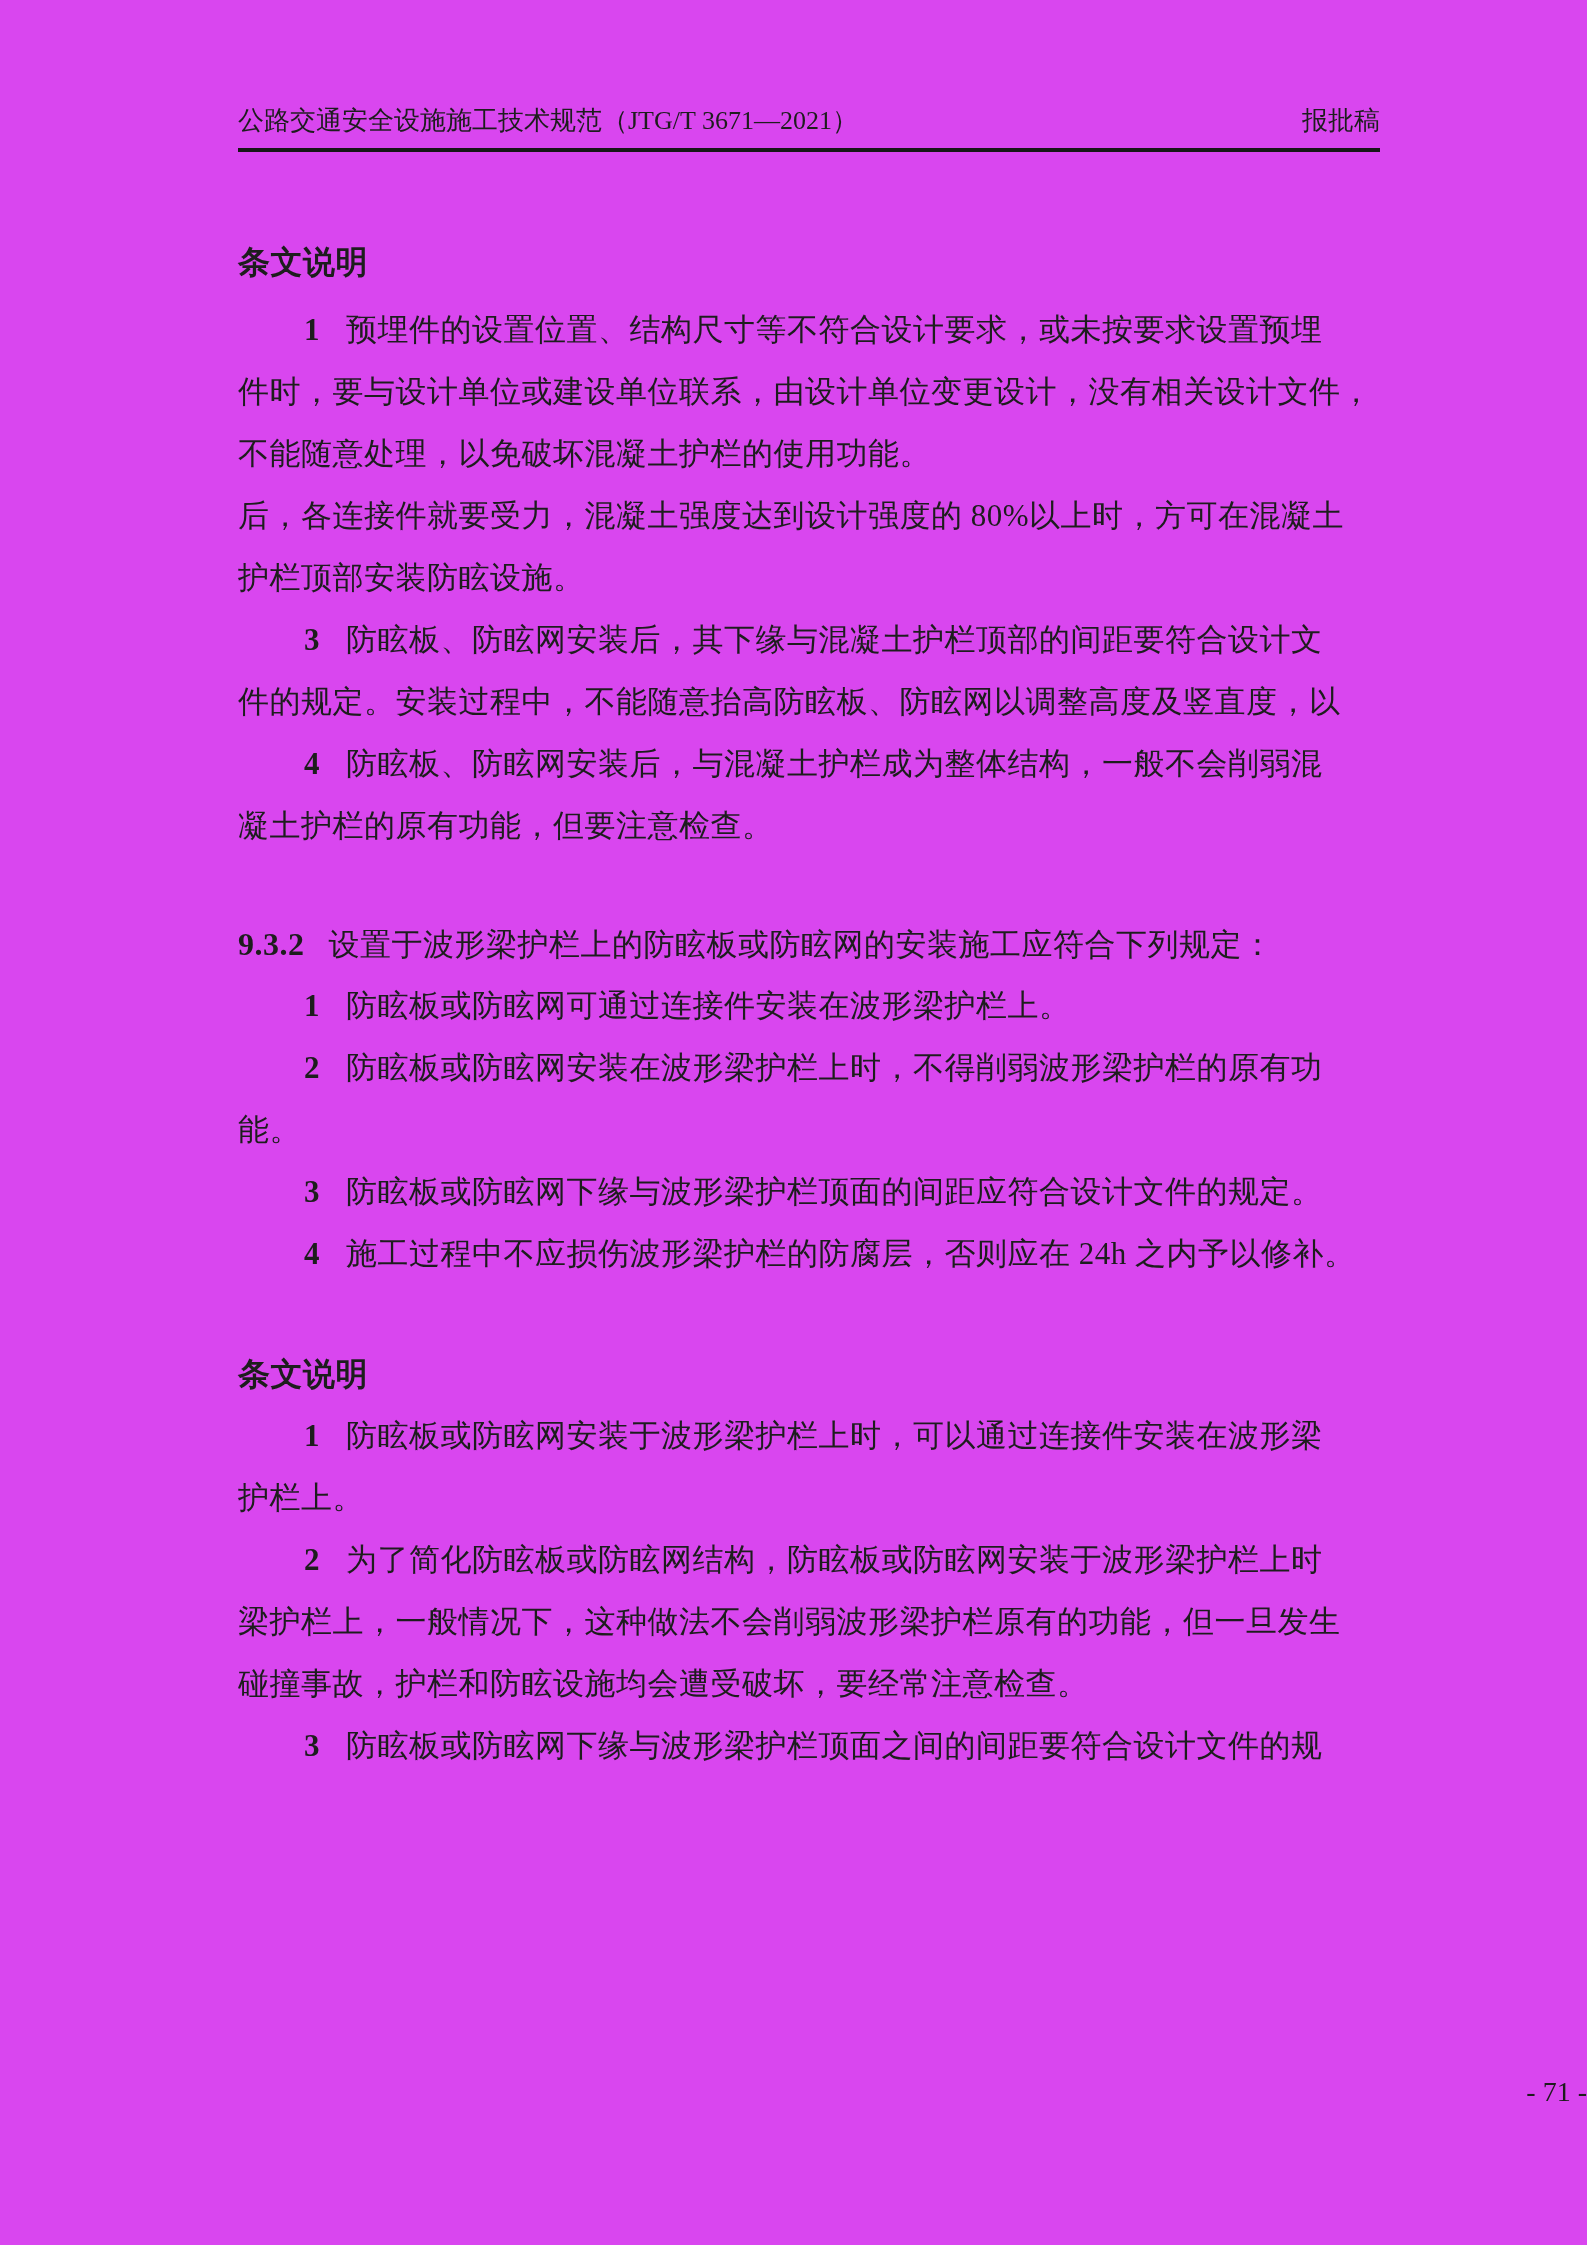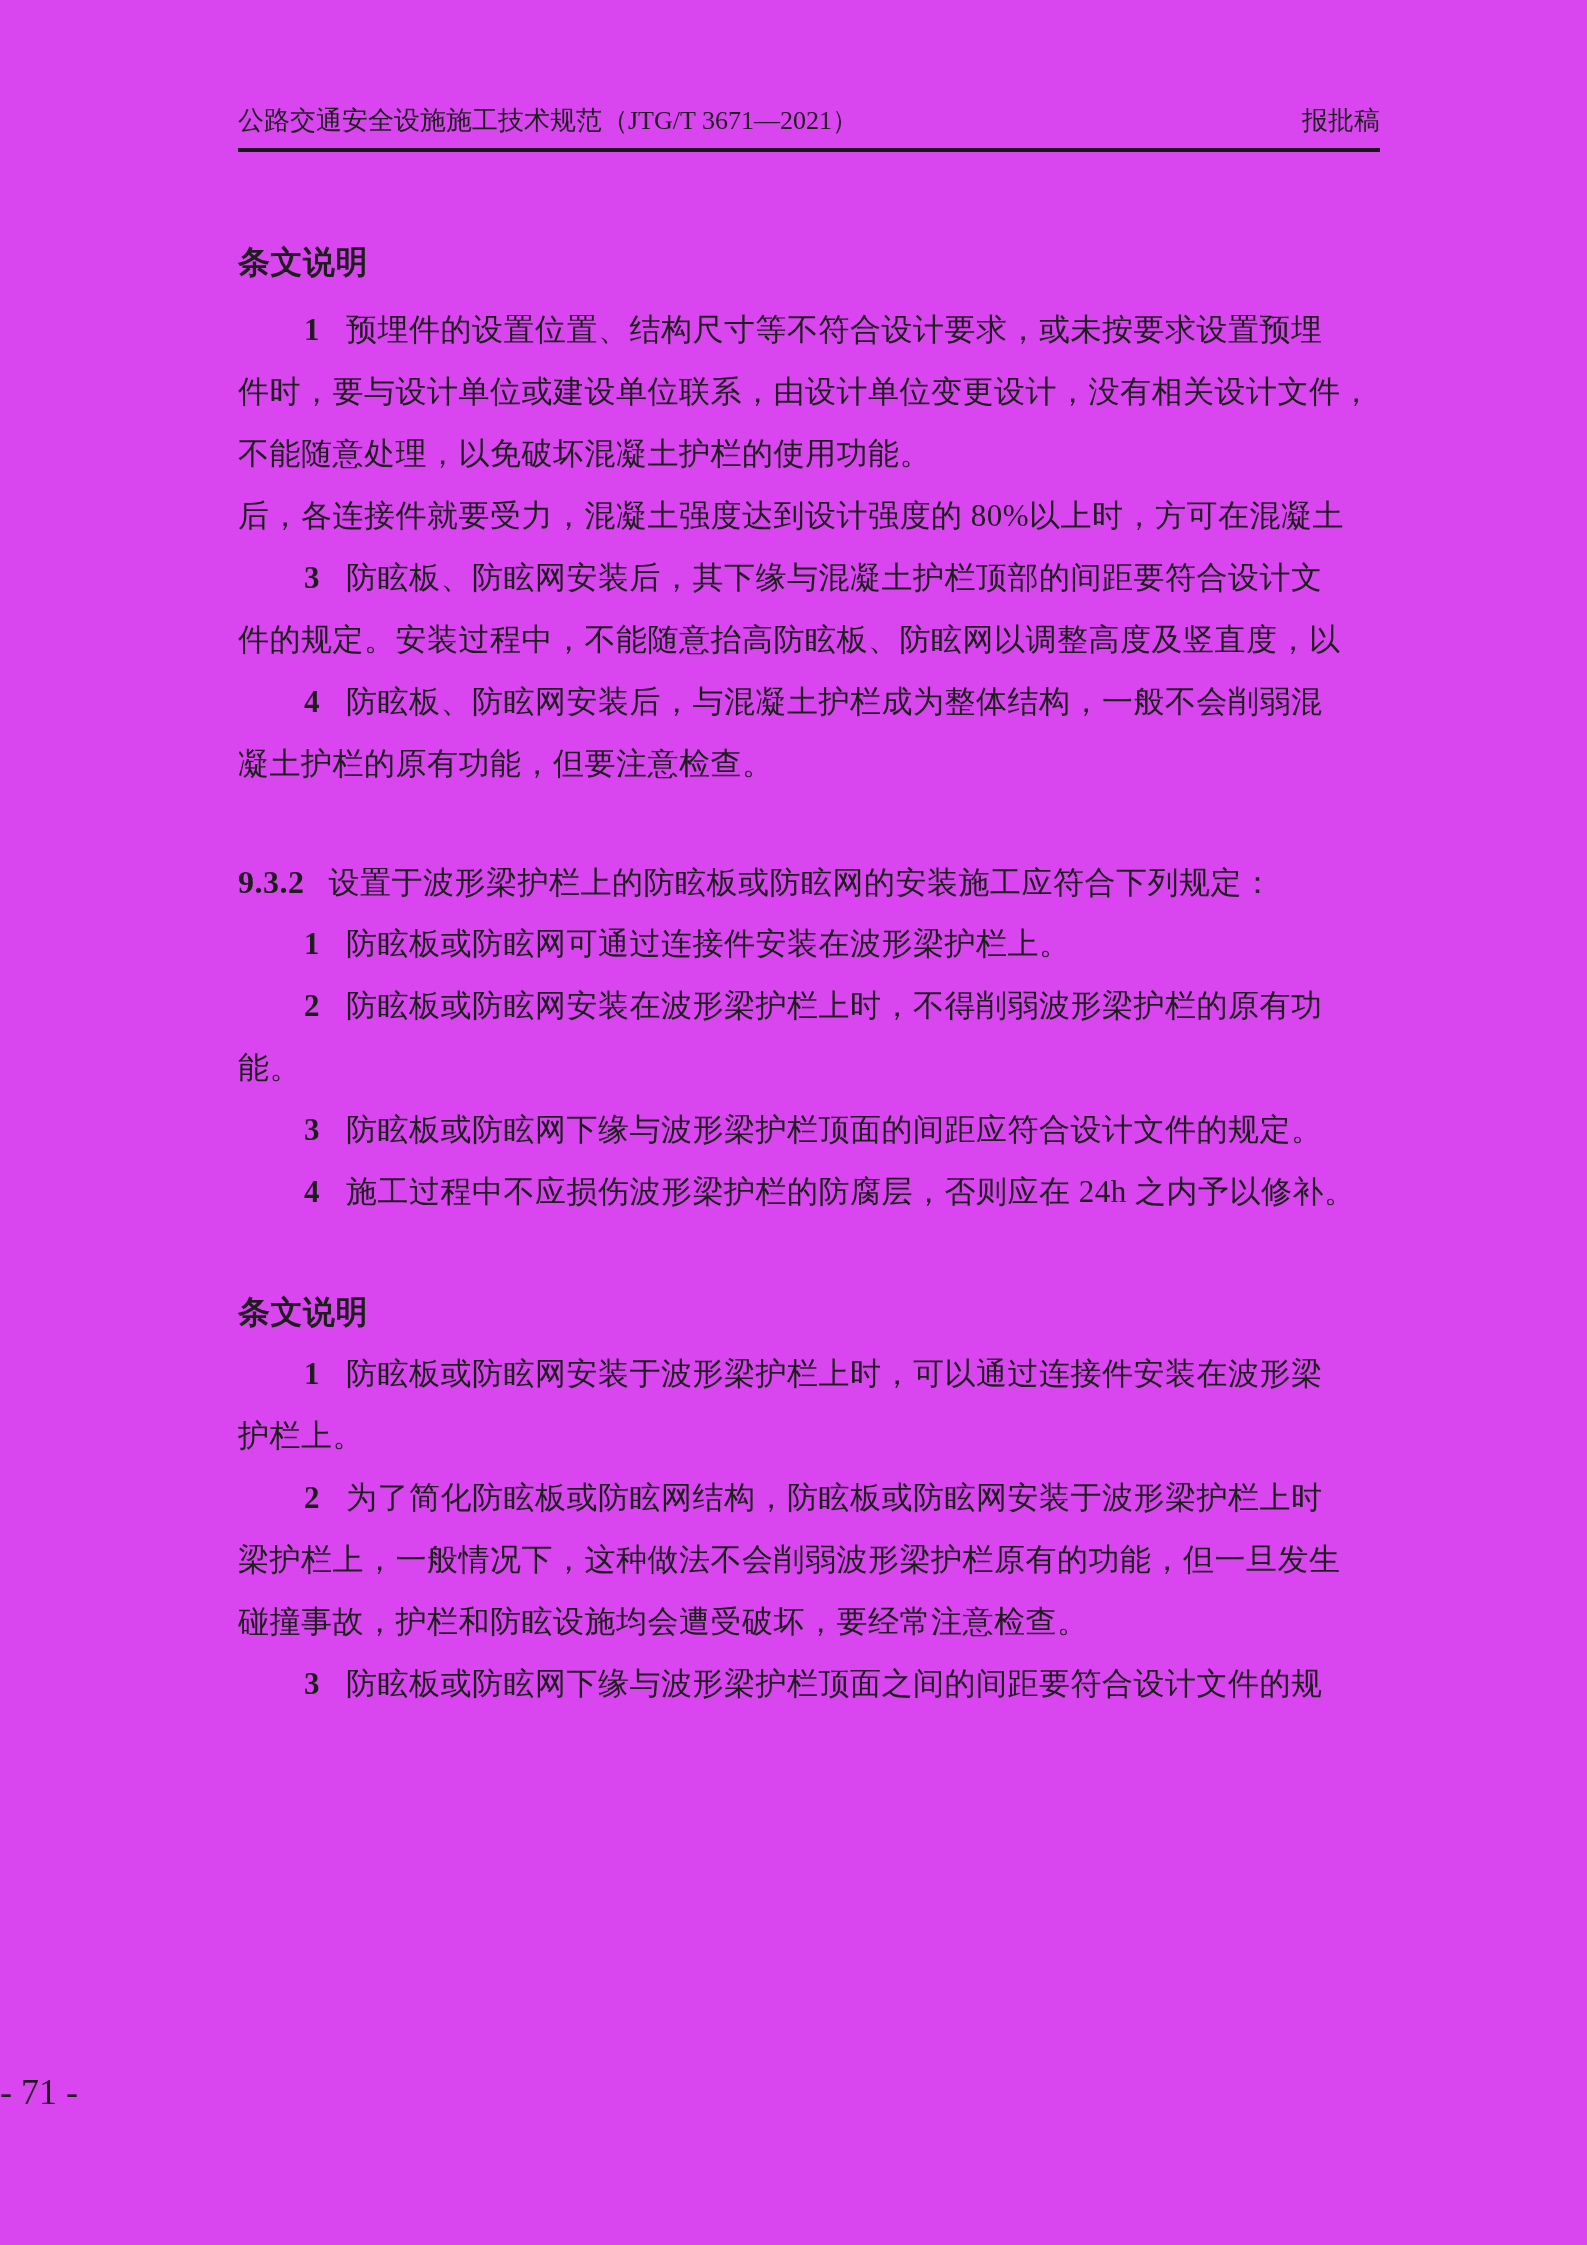--- a/index.html
+++ b/index.html
@@ -58,22 +58,22 @@
     display: inline-block;
     margin-left: 66px;
     margin-right: 26px;
     font-weight: bold;
   }
   .page-footer {
     position: absolute;
     top: 2074px;
     left: 0;
     width: 100%;
-    text-align: left;
-    font-size: 36px;
+    text-align: right;
+    font-size: 28px;
     line-height: 36px;
   }
 </style>
 </head>
 <body>
 
 <div class="page">
 
   <div class="page-header">
     <span>公路交通安全设施施工技术规范（JTG/T 3671—2021）</span>
@@ -81,20 +81,21 @@
   </div>
 
   <div class="content">
 
     <div class="line heading heading-1">条文说明</div>
 
     <div class="line"><span class="num">1</span><span>预埋件的设置位置、结构尺寸等不符合设计要求，或未按要求设置预埋</span></div>
     <div class="line"><span>件时，要与设计单位或建设单位联系，由设计单位变更设计，没有相关设计文件，</span></div>
     <div class="line"><span>不能随意处理，以免破坏混凝土护栏的使用功能。</span></div>
     <div class="line"><span>后，各连接件就要受力，混凝土强度达到设计强度的 80%以上时，方可在混凝土</span></div>
+    <div class="line"><span>护栏顶部安装防眩设施。</span></div>
     <div class="line"><span class="num">3</span><span>防眩板、防眩网安装后，其下缘与混凝土护栏顶部的间距要符合设计文</span></div>
     <div class="line"><span>件的规定。安装过程中，不能随意抬高防眩板、防眩网以调整高度及竖直度，以</span></div>
     <div class="line"><span class="num">4</span><span>防眩板、防眩网安装后，与混凝土护栏成为整体结构，一般不会削弱混</span></div>
     <div class="line"><span>凝土护栏的原有功能，但要注意检查。</span></div>
 
     <div class="line section-line"><span class="sec-num">9.3.2</span><span>设置于波形梁护栏上的防眩板或防眩网的安装施工应符合下列规定：</span></div>
 
     <div class="line"><span class="num">1</span><span>防眩板或防眩网可通过连接件安装在波形梁护栏上。</span></div>
     <div class="line"><span class="num">2</span><span>防眩板或防眩网安装在波形梁护栏上时，不得削弱波形梁护栏的原有功</span></div>
     <div class="line"><span>能。</span></div>

